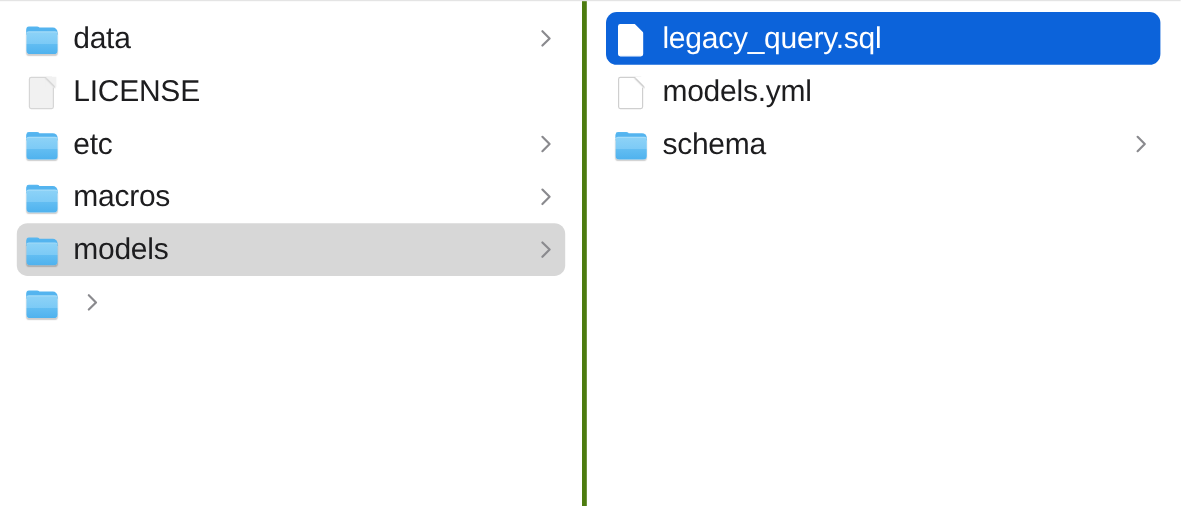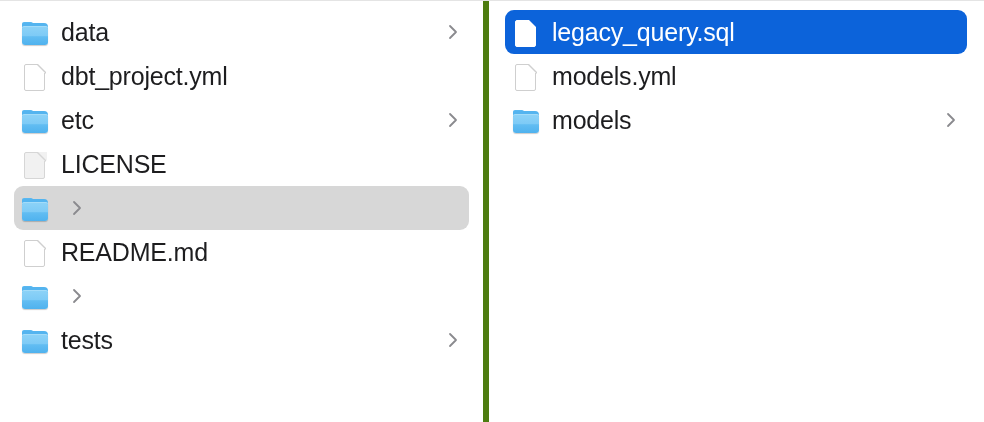--- a/index.html
+++ b/index.html
@@ -28,21 +28,21 @@
   .column {
     position: relative;
     height: 100%;
     box-sizing: border-box;
     padding-top: 9px;
     overflow: hidden;
   }
 
   .column-left {
     width: 489px;
-    border-right: 6px solid #4d7c0f;
+    border-right: 4px solid #4d7c0f;
   }
 
   .column-right {
     width: 494px;
   }
 
   .row {
     position: relative;
     height: 44px;
     display: flex;
@@ -208,106 +208,81 @@
           <span class="fold-front"></span>
         </span>
         <span class="label">data</span>
         <span class="chevron">
           <svg width="12" height="20" viewBox="0 0 12 20" fill="none">
             <path d="M3 4 L9 10 L3 16" stroke="#8a8a8e" stroke-width="1.8" stroke-linecap="round" stroke-linejoin="round"></path>
           </svg>
         </span>
       </div>
       <div class="row">
-        <span class="icon icon-file">
-          <span class="page"></span>
-          <span class="corner-fill"></span>
-          <span class="corner"></span>
-        </span>
-        <span class="label">dbt_project.yml</span>
-        <span class="chevron hidden">
-          <svg width="12" height="20" viewBox="0 0 12 20" fill="none">
-            <path d="M3 4 L9 10 L3 16" stroke="#8a8a8e" stroke-width="1.8" stroke-linecap="round" stroke-linejoin="round"></path>
-          </svg>
-        </span>
-      </div>
-      <div class="row">
-        <span class="icon icon-folder">
-          <span class="fold-tab"></span>
-          <span class="fold-back"></span>
-          <span class="fold-lip"></span>
-          <span class="fold-front"></span>
-        </span>
-        <span class="label">etc</span>
-        <span class="chevron">
-          <svg width="12" height="20" viewBox="0 0 12 20" fill="none">
-            <path d="M3 4 L9 10 L3 16" stroke="#8a8a8e" stroke-width="1.8" stroke-linecap="round" stroke-linejoin="round"></path>
-          </svg>
-        </span>
-      </div>
-      <div class="row">
         <span class="icon icon-file generic">
           <span class="page"></span>
           <span class="corner-fill"></span>
           <span class="corner"></span>
         </span>
         <span class="label">LICENSE</span>
         <span class="chevron hidden">
           <svg width="12" height="20" viewBox="0 0 12 20" fill="none">
             <path d="M3 4 L9 10 L3 16" stroke="#8a8a8e" stroke-width="1.8" stroke-linecap="round" stroke-linejoin="round"></path>
           </svg>
         </span>
       </div>
+      <div class="row">
+        <span class="icon icon-folder">
+          <span class="fold-tab"></span>
+          <span class="fold-back"></span>
+          <span class="fold-lip"></span>
+          <span class="fold-front"></span>
+        </span>
+        <span class="label">etc</span>
+        <span class="chevron">
+          <svg width="12" height="20" viewBox="0 0 12 20" fill="none">
+            <path d="M3 4 L9 10 L3 16" stroke="#8a8a8e" stroke-width="1.8" stroke-linecap="round" stroke-linejoin="round"></path>
+          </svg>
+        </span>
+      </div>
+      <div class="row">
+        <span class="icon icon-folder">
+          <span class="fold-tab"></span>
+          <span class="fold-back"></span>
+          <span class="fold-lip"></span>
+          <span class="fold-front"></span>
+        </span>
+        <span class="label">macros</span>
+        <span class="chevron">
+          <svg width="12" height="20" viewBox="0 0 12 20" fill="none">
+            <path d="M3 4 L9 10 L3 16" stroke="#8a8a8e" stroke-width="1.8" stroke-linecap="round" stroke-linejoin="round"></path>
+          </svg>
+        </span>
+      </div>
       <div class="row selected-gray">
         <span class="icon icon-folder">
           <span class="fold-tab"></span>
           <span class="fold-back"></span>
           <span class="fold-lip"></span>
           <span class="fold-front"></span>
         </span>
-        <span class="chevron">
-          <svg width="12" height="20" viewBox="0 0 12 20" fill="none">
-            <path d="M3 4 L9 10 L3 16" stroke="#8a8a8e" stroke-width="1.8" stroke-linecap="round" stroke-linejoin="round"></path>
-          </svg>
-        </span>
-      </div>
-      <div class="row">
-        <span class="icon icon-file">
-          <span class="page"></span>
-          <span class="corner-fill"></span>
-          <span class="corner"></span>
-        </span>
-        <span class="label">README.md</span>
-        <span class="chevron hidden">
-          <svg width="12" height="20" viewBox="0 0 12 20" fill="none">
-            <path d="M3 4 L9 10 L3 16" stroke="#8a8a8e" stroke-width="1.8" stroke-linecap="round" stroke-linejoin="round"></path>
-          </svg>
-        </span>
-      </div>
-      <div class="row">
-        <span class="icon icon-folder">
-          <span class="fold-tab"></span>
-          <span class="fold-back"></span>
-          <span class="fold-lip"></span>
-          <span class="fold-front"></span>
-        </span>
-        <span class="chevron">
-          <svg width="12" height="20" viewBox="0 0 12 20" fill="none">
-            <path d="M3 4 L9 10 L3 16" stroke="#8a8a8e" stroke-width="1.8" stroke-linecap="round" stroke-linejoin="round"></path>
-          </svg>
-        </span>
-      </div>
-      <div class="row">
-        <span class="icon icon-folder">
-          <span class="fold-tab"></span>
-          <span class="fold-back"></span>
-          <span class="fold-lip"></span>
-          <span class="fold-front"></span>
-        </span>
-        <span class="label">tests</span>
+        <span class="label">models</span>
+        <span class="chevron">
+          <svg width="12" height="20" viewBox="0 0 12 20" fill="none">
+            <path d="M3 4 L9 10 L3 16" stroke="#8a8a8e" stroke-width="1.8" stroke-linecap="round" stroke-linejoin="round"></path>
+          </svg>
+        </span>
+      </div>
+      <div class="row">
+        <span class="icon icon-folder">
+          <span class="fold-tab"></span>
+          <span class="fold-back"></span>
+          <span class="fold-lip"></span>
+          <span class="fold-front"></span>
+        </span>
         <span class="chevron">
           <svg width="12" height="20" viewBox="0 0 12 20" fill="none">
             <path d="M3 4 L9 10 L3 16" stroke="#8a8a8e" stroke-width="1.8" stroke-linecap="round" stroke-linejoin="round"></path>
           </svg>
         </span>
       </div>
     </div>
   <div class="column column-right">
       <div class="row selected-blue">
         <span class="icon icon-file">
@@ -335,21 +310,21 @@
           </svg>
         </span>
       </div>
       <div class="row">
         <span class="icon icon-folder">
           <span class="fold-tab"></span>
           <span class="fold-back"></span>
           <span class="fold-lip"></span>
           <span class="fold-front"></span>
         </span>
-        <span class="label">models</span>
+        <span class="label">schema</span>
         <span class="chevron">
           <svg width="12" height="20" viewBox="0 0 12 20" fill="none">
             <path d="M3 4 L9 10 L3 16" stroke="#8a8a8e" stroke-width="1.8" stroke-linecap="round" stroke-linejoin="round"></path>
           </svg>
         </span>
       </div>
     </div>
 </div>
 
 </body></html>

